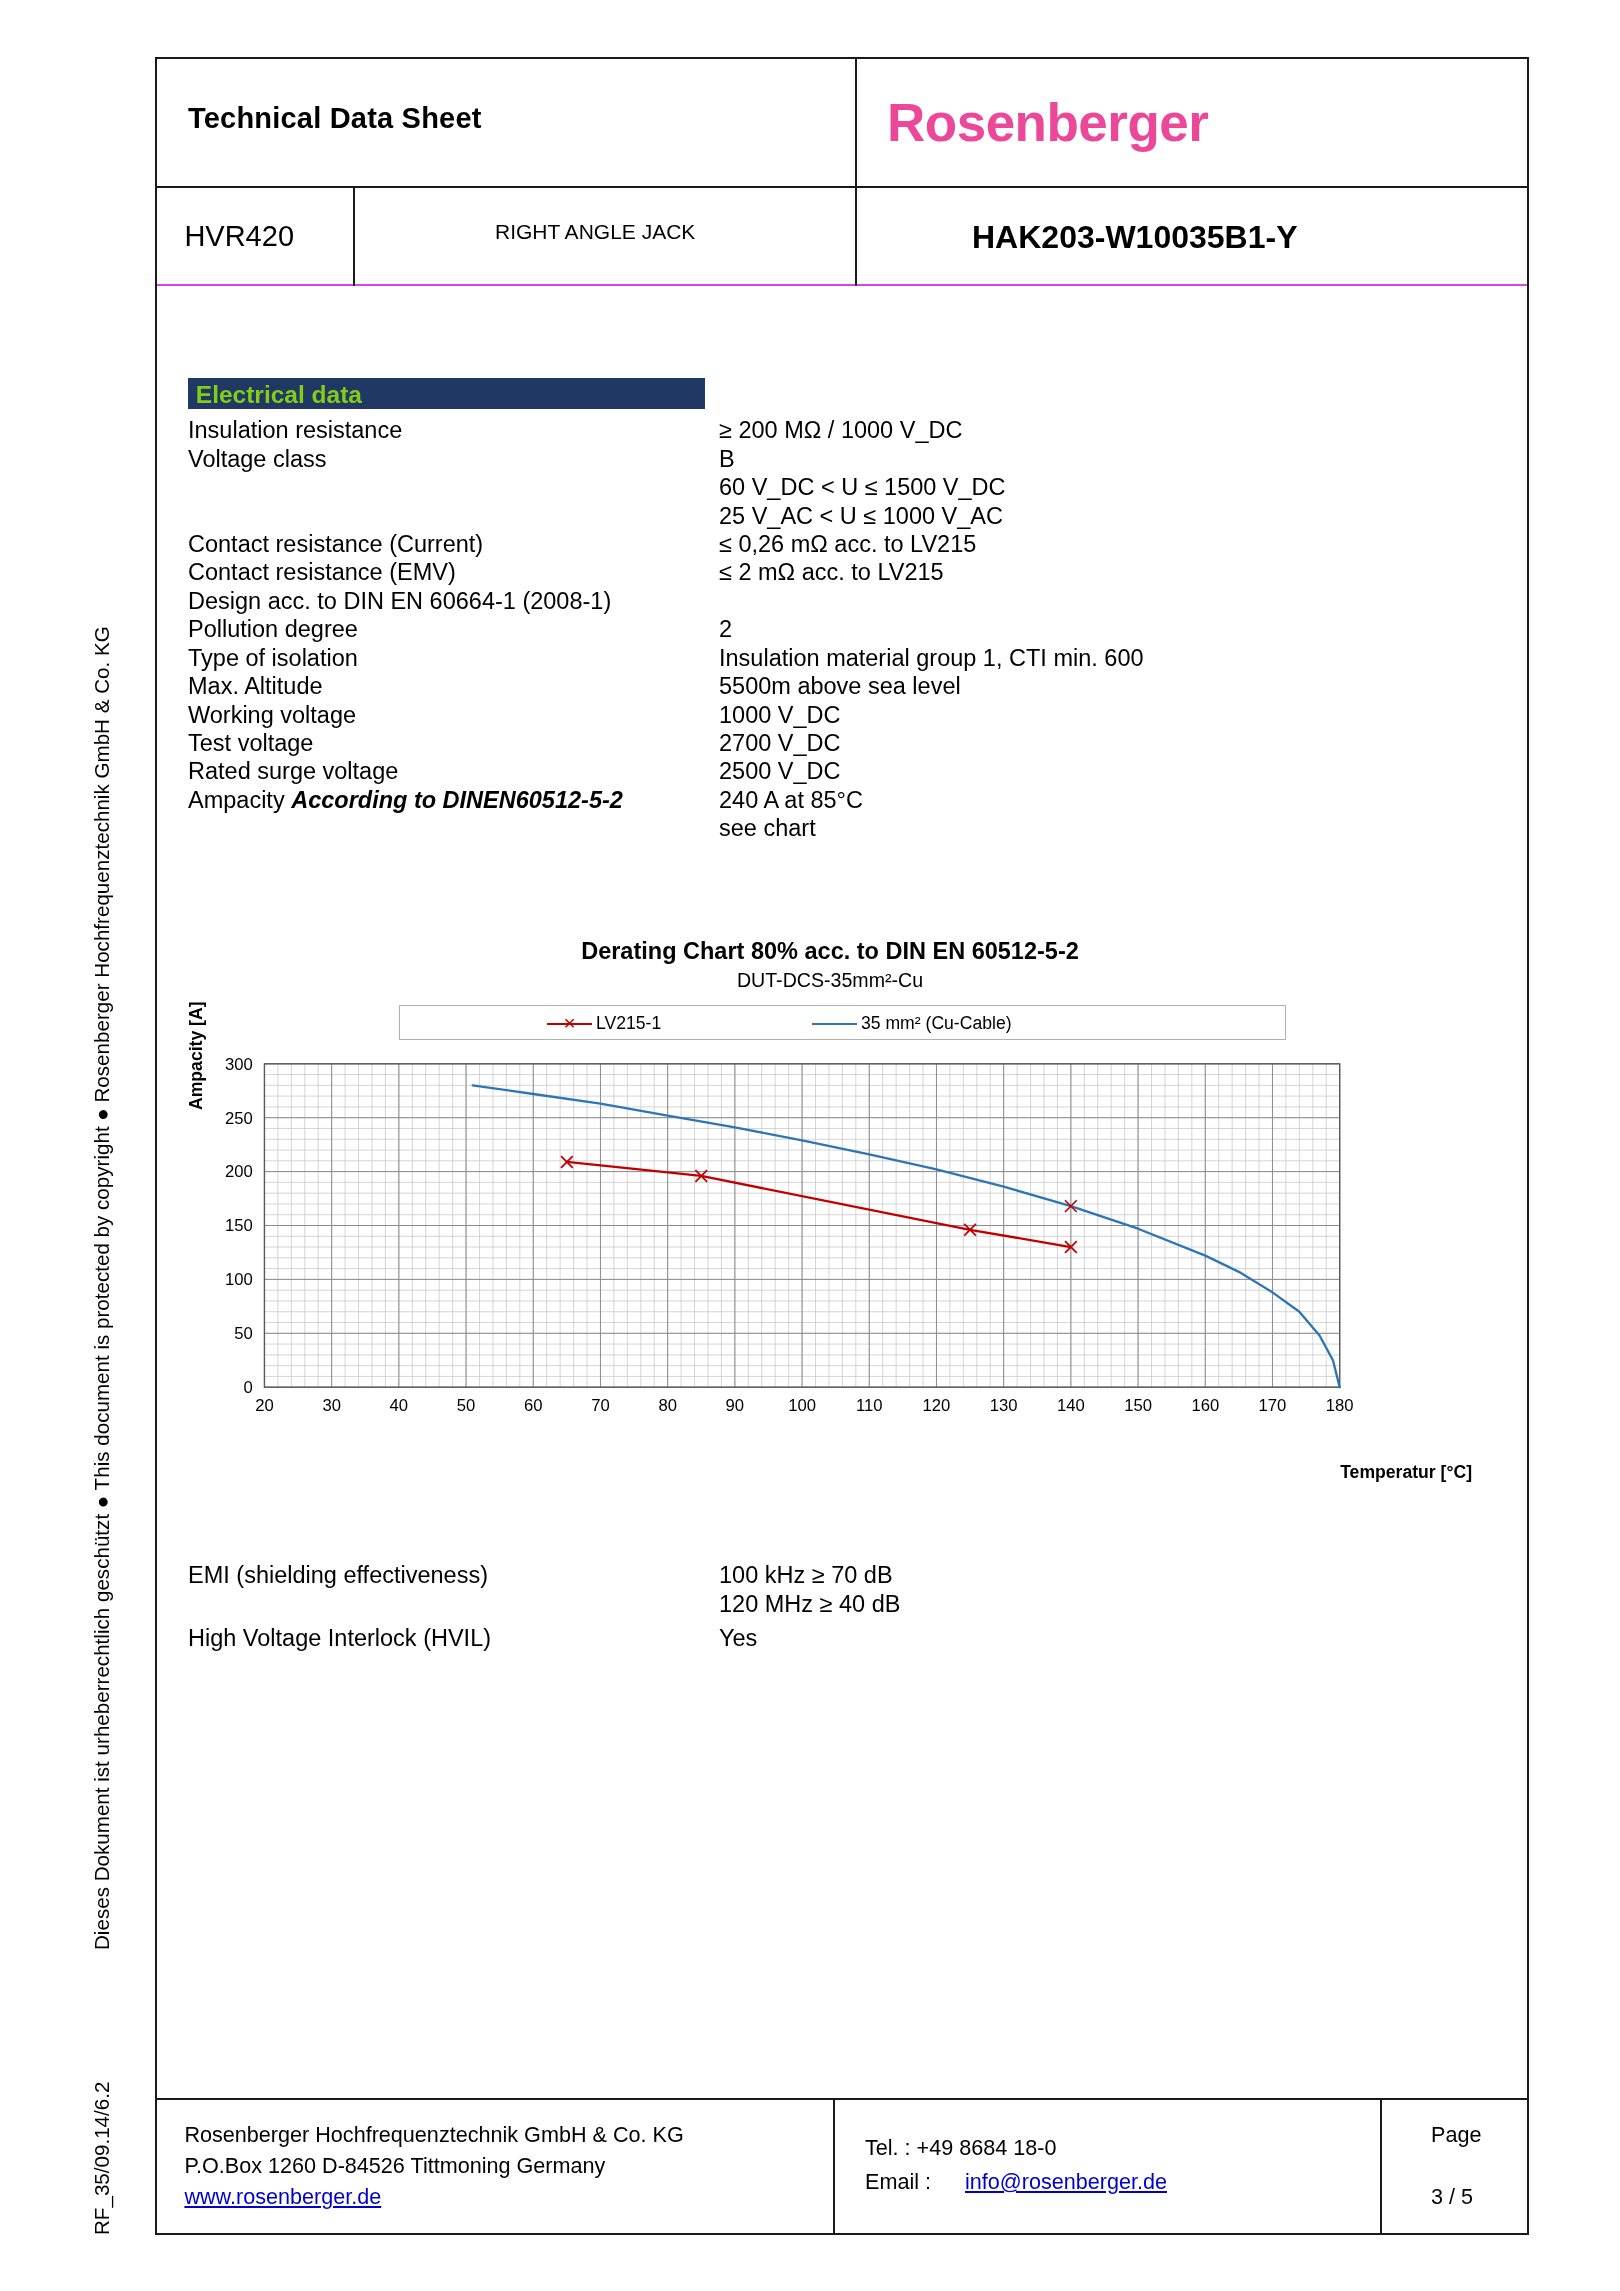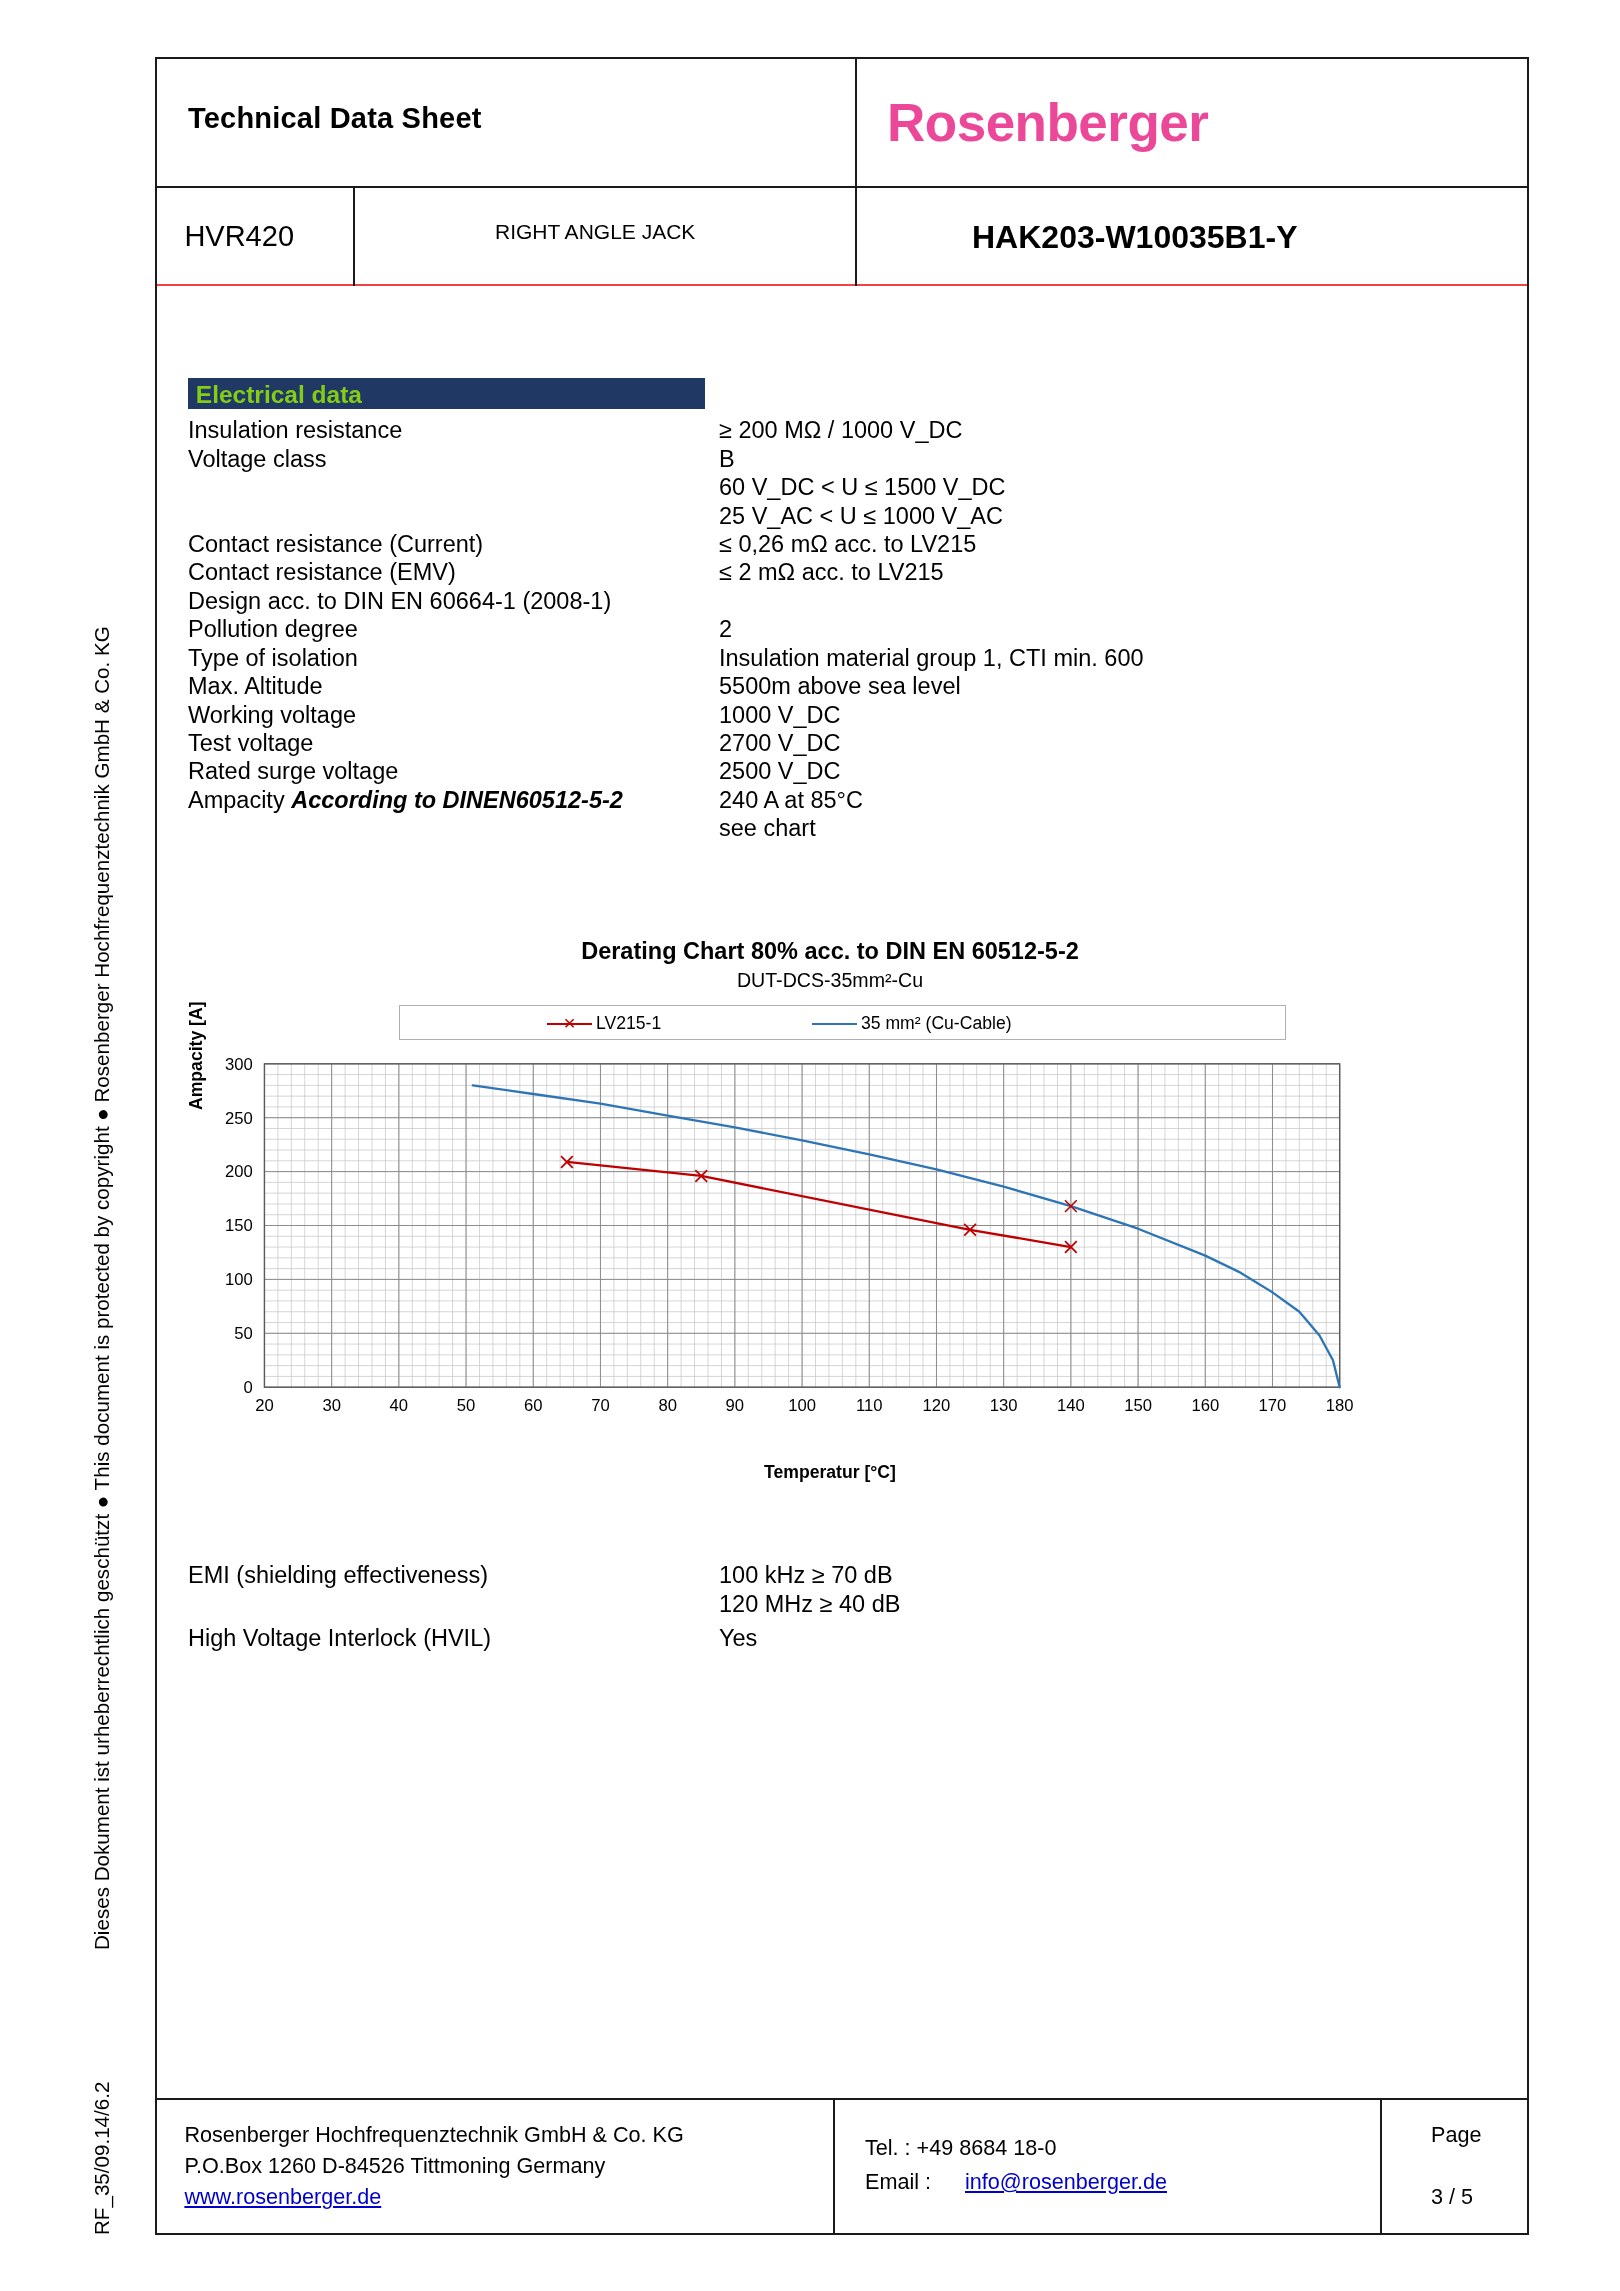--- a/index.html
+++ b/index.html
@@ -67,21 +67,21 @@
     font-weight: bold;
     color: #ec4899;
     letter-spacing: -0.5px;
   }
 
   .hdr-row2 {
     position: absolute;
     left: 0; top: 129px;
     width: 100%;
     height: 98px;
-    border-bottom: 2px solid #ef4444;
+    border-bottom: 2px solid #d946ef;
     box-sizing: border-box;
   }
   .hdr-code {
     position: absolute;
     left: 27.4px;
     top: 32px;
     font-size: 29px;
   }
   .hdr-div2 {
     position: absolute;
@@ -215,21 +215,21 @@
     top: 172px;
     transform: rotate(-90deg);
     transform-origin: left top;
     font-size: 17.6px;
     font-weight: bold;
   }
   .x-axis-label {
     position: absolute;
     width: 100%;
     top: 524px;
-    text-align: center;
+    text-align: right;
     font-size: 17.6px;
     font-weight: bold;
   }
 
   
   .lower-spec {
     position: absolute;
     left: 31px;
     font-size: 23.5px;
     white-space: nowrap;

